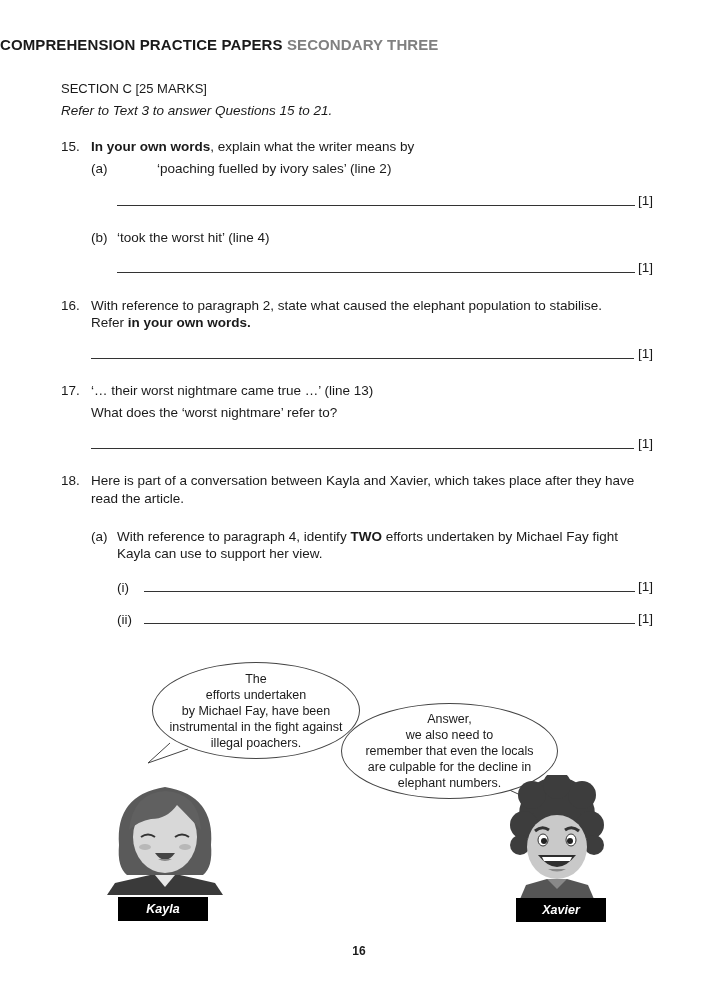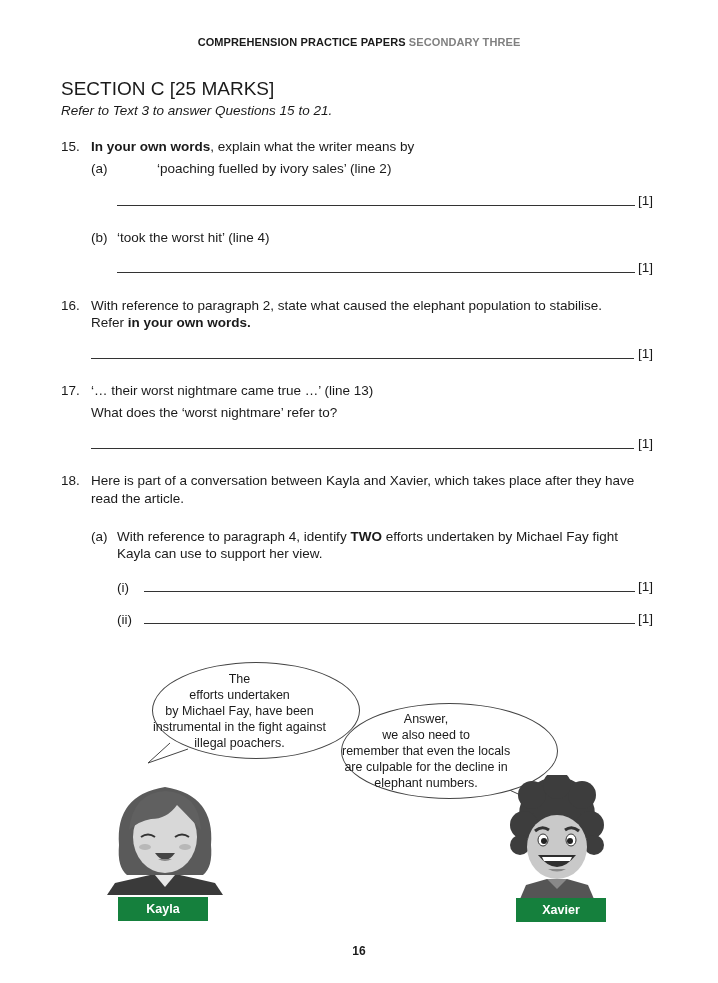--- a/index.html
+++ b/index.html
@@ -1,32 +1,32 @@
 <!DOCTYPE html>
 <html><head>
 <meta charset="utf-8">
 <style>
   html, body { margin: 0; padding: 0; background: #ffffff; }
   body { width: 718px; height: 983px; position: relative; overflow: hidden;
          font-family: "Liberation Sans", "DejaVu Sans", sans-serif; color: #1a1a1a; }
   .abs { position: absolute; }
-  .header { top: 36px; left: 0; width: 718px; text-align: center; font-size: 11px;
+  .header { top: 36px; left: 0; width: 718px; text-align: left; font-size: 15px;
             font-weight: bold; letter-spacing: 0.1px; }
   .header .sub { color: #808080; font-weight: bold; }
   .t { font-size: 13.5px; line-height: 17px; white-space: nowrap; }
-  .sec { font-size: 19px; font-weight: normal; }
+  .sec { font-size: 13px; font-weight: normal; }
   .it { font-style: italic; text-align: right; }
   b { font-weight: bold; }
   .line { position: absolute; height: 0; border-top: 1px solid #333; }
   .mark { position: absolute; font-size: 13.5px; }
   .bubble { position: absolute; background: #fff; border: 1px solid #444; border-radius: 50%;
             text-align: center; font-size: 12.5px; line-height: 16px; display: flex;
-            align-items: center; }
-  .nametag { position: absolute; background: #15803d; color: #fff; font-weight: bold;
-             font-size: 12.5px; text-align: center; line-height: 24px; }
+            align-items: center; justify-content: center; }
+  .nametag { position: absolute; background: #000000; color: #fff; font-weight: bold;
+             font-size: 12.5px; text-align: center; line-height: 24px; font-style: italic; }
   .pagenum { position: absolute; top: 944px; left: 0; width: 718px; text-align: center;
              font-size: 12px; font-weight: bold; }
 </style>
 </head>
 <body>
 
 <div class="abs header">
   <span>COMPREHENSION PRACTICE PAPERS</span>
   <span class="sub">SECONDARY THREE</span>
 </div>

